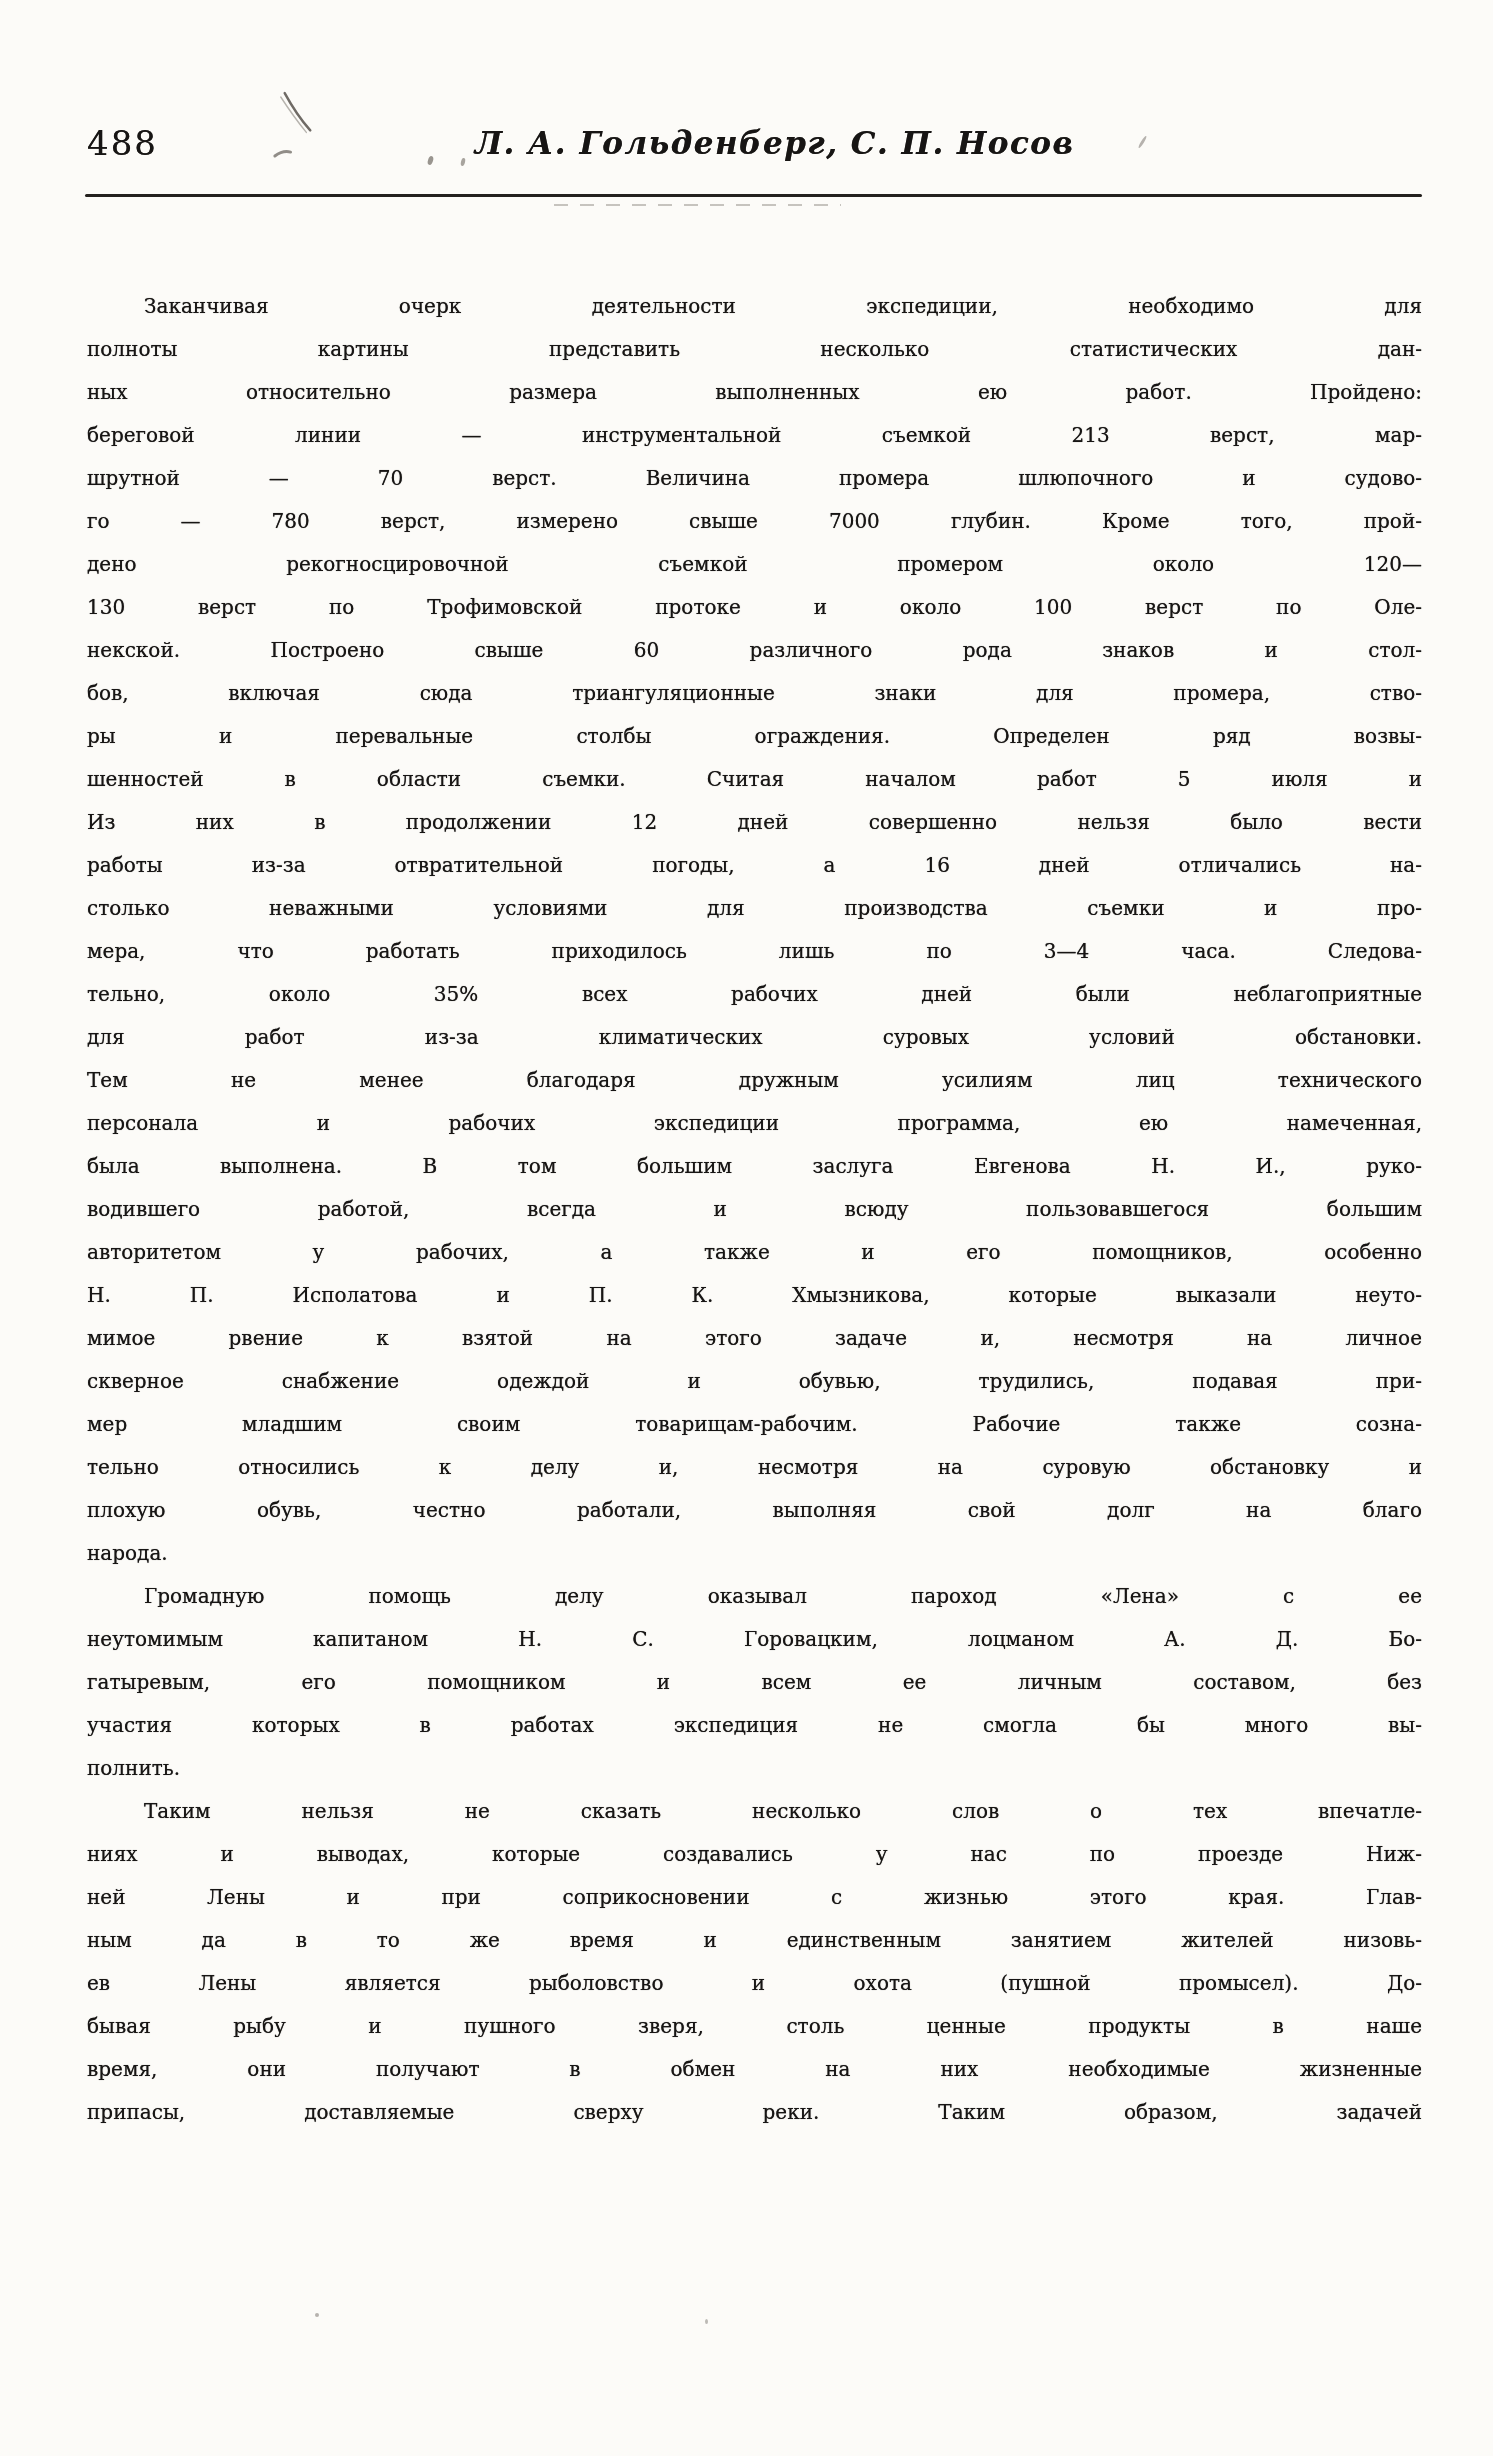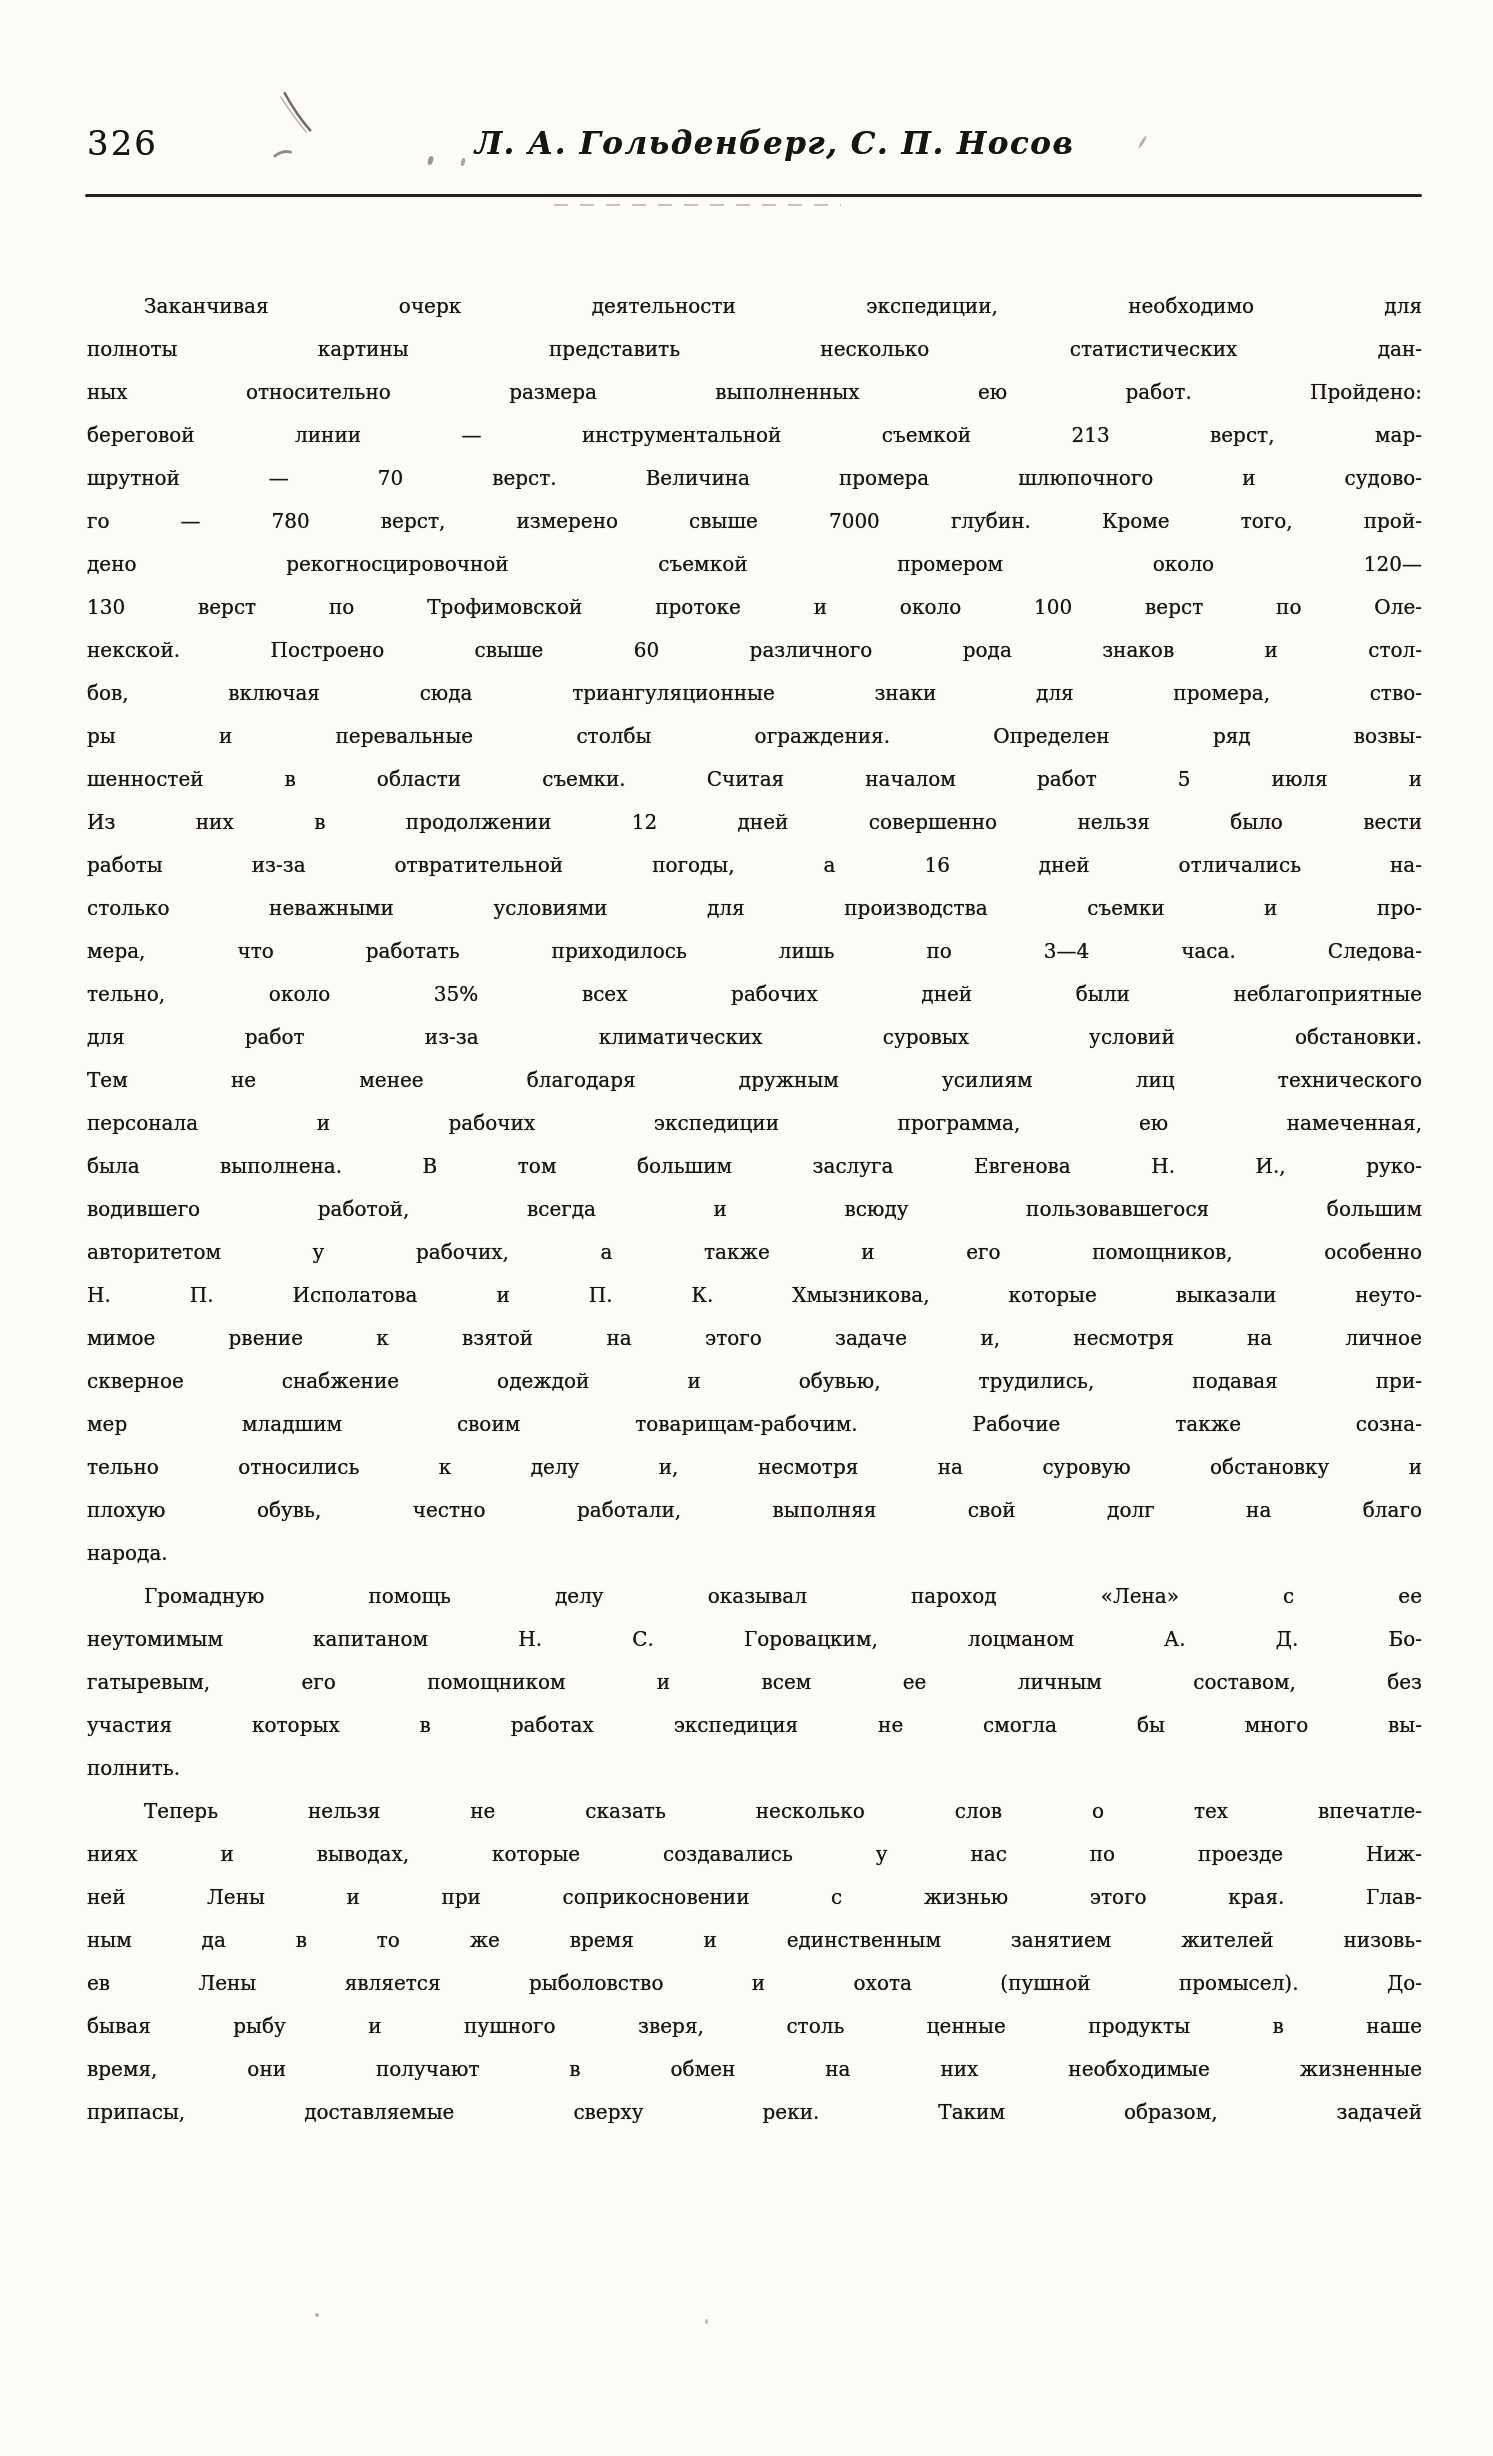--- a/index.html
+++ b/index.html
@@ -100,21 +100,21 @@
   .speck.s3 { left: 1141px; top: 135px; width: 3px; height: 14px; transform: rotate(32deg); opacity:.5; }
   .speck.s4 { left: 315px; top: 2313px; width: 4px; height: 4px; opacity:.5; }
   .speck.s5 { left: 705px; top: 2319px; width: 3px; height: 5px; opacity:.45; }
 </style>
 </head>
 <body>
 
 <div class="page">
 
   <div class="running-header">
-    <span class="page-number">326</span>
+    <span class="page-number">488</span>
     <span class="running-title">Л. А. Гольденберг, С. П. Носов</span>
   </div>
 
   <div class="header-rule"></div>
   <div class="header-rule-faint"></div>
 
   <svg class="pen-mark" width="59" height="79" viewBox="0 0 60 80">
     <path d="M18 6 Q30 28 44 44" stroke="#4c4741" stroke-width="2.5" fill="none" stroke-linecap="round"></path>
     <path d="M14 10 Q27 30 40 46" stroke="#6b655d" stroke-width="1.4" fill="none" stroke-linecap="round" opacity=".6"></path>
     <path d="M8 70 Q16 64 24 66" stroke="#55504a" stroke-width="3" fill="none" stroke-linecap="round" opacity=".8"></path>
@@ -155,21 +155,21 @@
       <div class="line">скверное снабжение одеждой и обувью, трудились, подавая при-</div>
       <div class="line">мер младшим своим товарищам-рабочим. Рабочие также созна-</div>
       <div class="line">тельно относились к делу и, несмотря на суровую обстановку и</div>
       <div class="line">плохую обувь, честно работали, выполняя свой долг на благо</div>
       <div class="line final">народа.</div>
       <div class="line indent">Громадную помощь делу оказывал пароход «Лена» с ее</div>
       <div class="line">неутомимым капитаном Н. С. Горовацким, лоцманом А. Д. Бо-</div>
       <div class="line">гатыревым, его помощником и всем ее личным составом, без</div>
       <div class="line">участия которых в работах экспедиция не смогла бы много вы-</div>
       <div class="line final">полнить.</div>
-      <div class="line indent">Теперь нельзя не сказать несколько слов о тех впечатле-</div>
+      <div class="line indent">Таким нельзя не сказать несколько слов о тех впечатле-</div>
       <div class="line">ниях и выводах, которые создавались у нас по проезде Ниж-</div>
       <div class="line">ней Лены и при соприкосновении с жизнью этого края. Глав-</div>
       <div class="line">ным да в то же время и единственным занятием жителей низовь-</div>
       <div class="line">ев Лены является рыболовство и охота (пушной промысел). До-</div>
       <div class="line">бывая рыбу и пушного зверя, столь ценные продукты в наше</div>
       <div class="line">время, они получают в обмен на них необходимые жизненные</div>
       <div class="line">припасы, доставляемые сверху реки. Таким образом, задачей</div>
     </div>
 
 </div>

